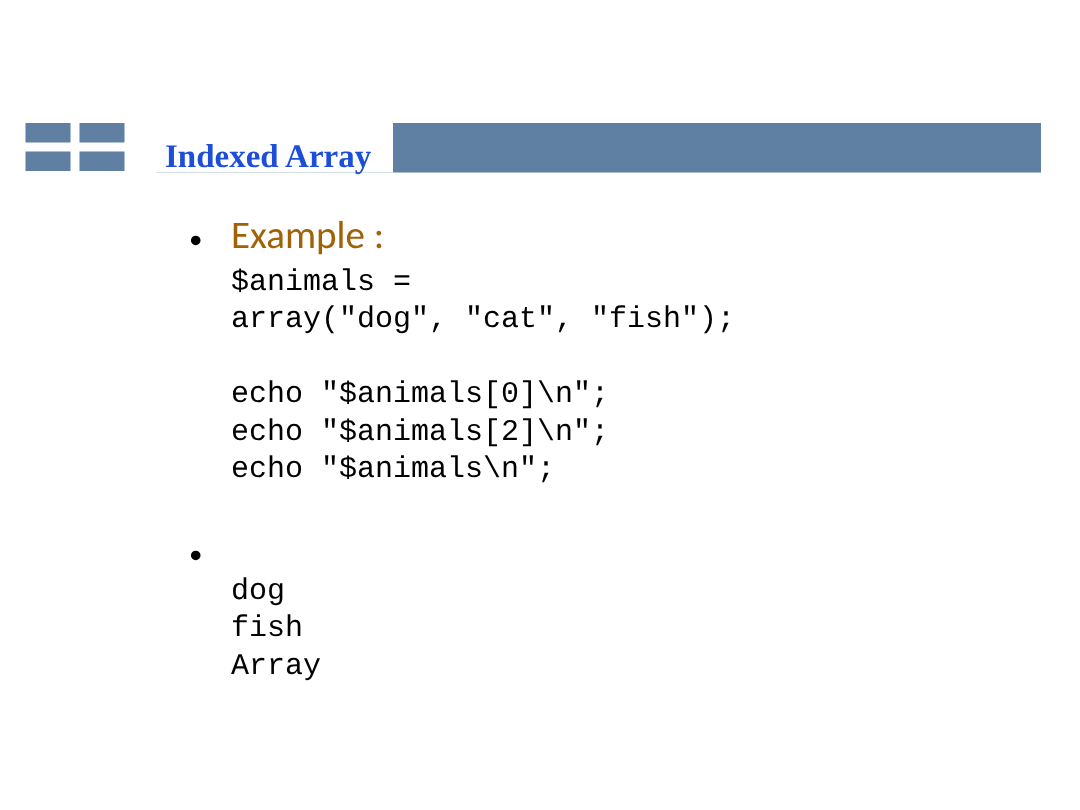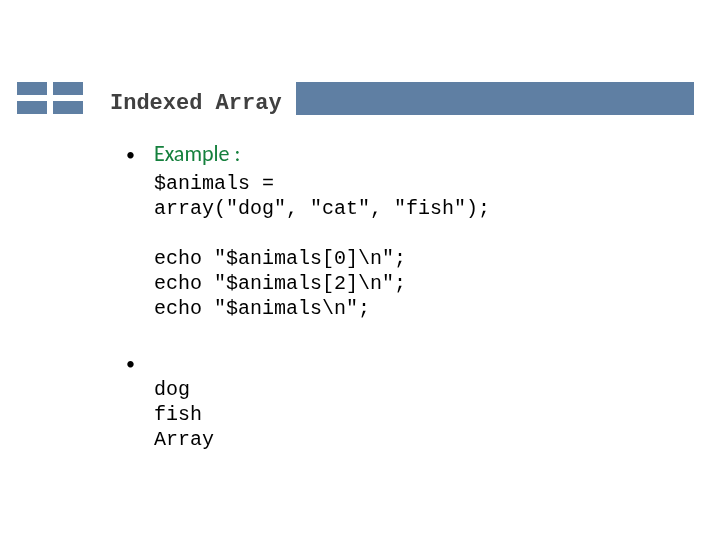--- a/index.html
+++ b/index.html
@@ -41,24 +41,24 @@
     align-items: center;
   }
   .title-box {
     background: #ffffff;
     height: 100%;
     padding: 0 14px 0 6px;
     display: flex;
     align-items: center;
   }
   .title-text {
-    font-family: Liberation Mono, monospace;
+    font-family: Liberation Serif, serif;
     font-size: 22px;
     font-weight: 700;
-    color: #404040;
+    color: #1d4ed8;
     margin-top: 10px;
   }
   .content {
     position: absolute;
     top: 140px;
     left: 126px;
     width: 560px;
     color: #000;
   }
   .bullet-row {
@@ -67,22 +67,22 @@
     margin-bottom: 4px;
   }
   .bullet {
     width: 28px;
     font-size: 18px;
     line-height: 1;
     padding-top: 4px;
   }
   .bullet-label {
     font-family: Calibri, "Segoe UI", sans-serif;
-    font-size: 22px;
-    color: #15803d;
+    font-size: 26px;
+    color: #a16207;
   }
   .code-block {
     margin-left: 28px;
     font-family: "Courier New", monospace;
     font-size: 20px;
     line-height: 1.25;
     white-space: pre;
     color: #000;
     margin-bottom: 24px;
   }

